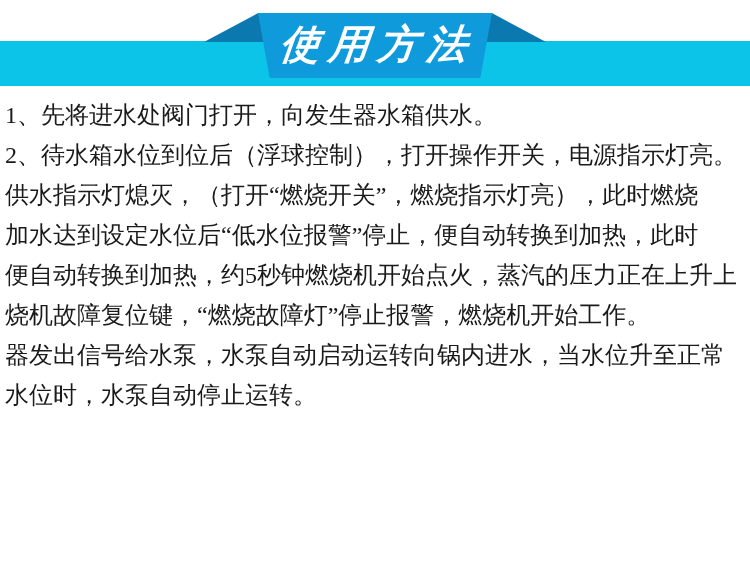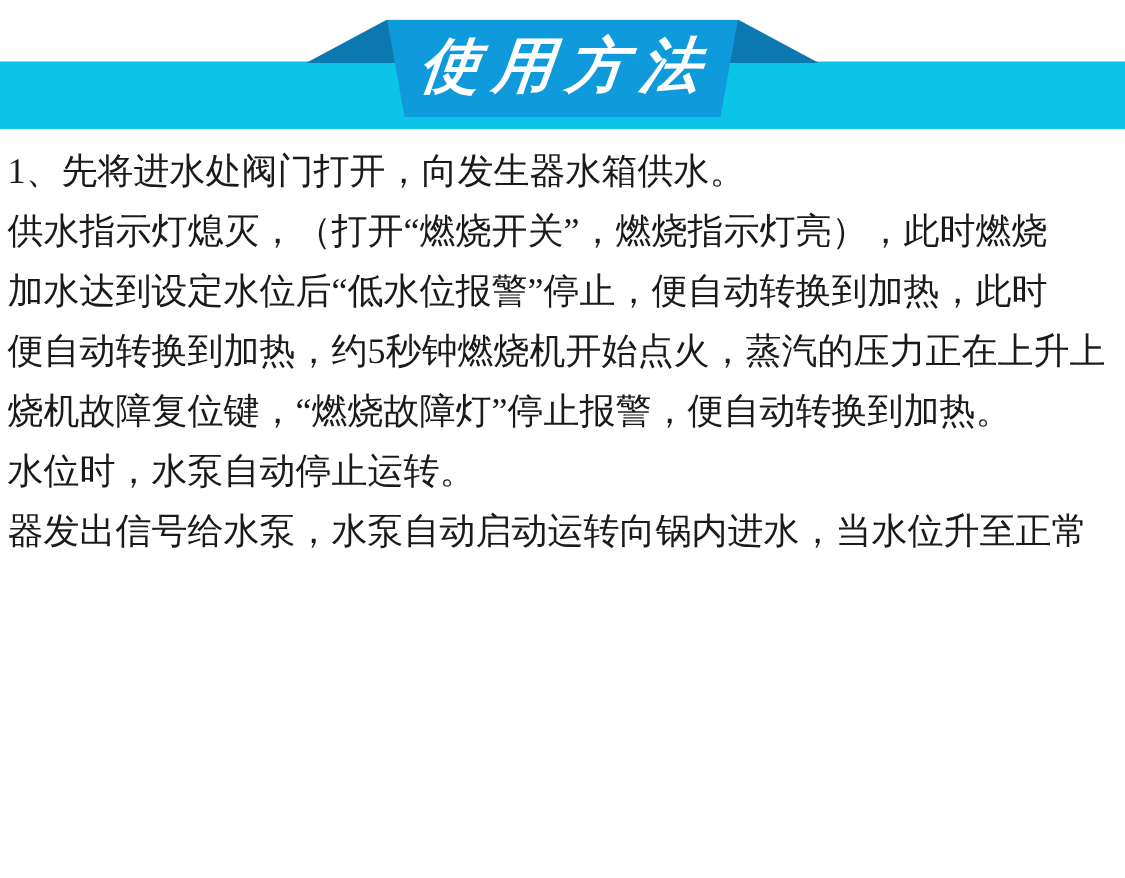--- a/index.html
+++ b/index.html
@@ -98,21 +98,22 @@
     <div class="ribbon-bar"></div>
     <div class="fold fold-left"></div>
     <div class="fold fold-right"></div>
     <div class="panel">
       <h1 class="banner-title">使用方法</h1>
     </div>
   </header>
 
   <main class="instructions">
     <p class="line">1、先将进水处阀门打开，向发生器水箱供水。</p>
+    <p class="line">2、待水箱水位到位后（浮球控制），打开操作开关，电源指示灯亮。</p>
     <p class="line">供水指示灯熄灭，（打开“燃烧开关”，燃烧指示灯亮），此时燃烧</p>
     <p class="line">加水达到设定水位后“低水位报警”停止，便自动转换到加热，此时</p>
     <p class="line">便自动转换到加热，约5秒钟燃烧机开始点火，蒸汽的压力正在上升上</p>
-    <p class="line">烧机故障复位键，“燃烧故障灯”停止报警，便自动转换到加热。</p>
+    <p class="line">烧机故障复位键，“燃烧故障灯”停止报警，燃烧机开始工作。</p>
+    <p class="line">器发出信号给水泵，水泵自动启动运转向锅内进水，当水位升至正常</p>
     <p class="line">水位时，水泵自动停止运转。</p>
-    <p class="line">器发出信号给水泵，水泵自动启动运转向锅内进水，当水位升至正常</p>
   </main>
 
 </div>
 
 </body></html>

